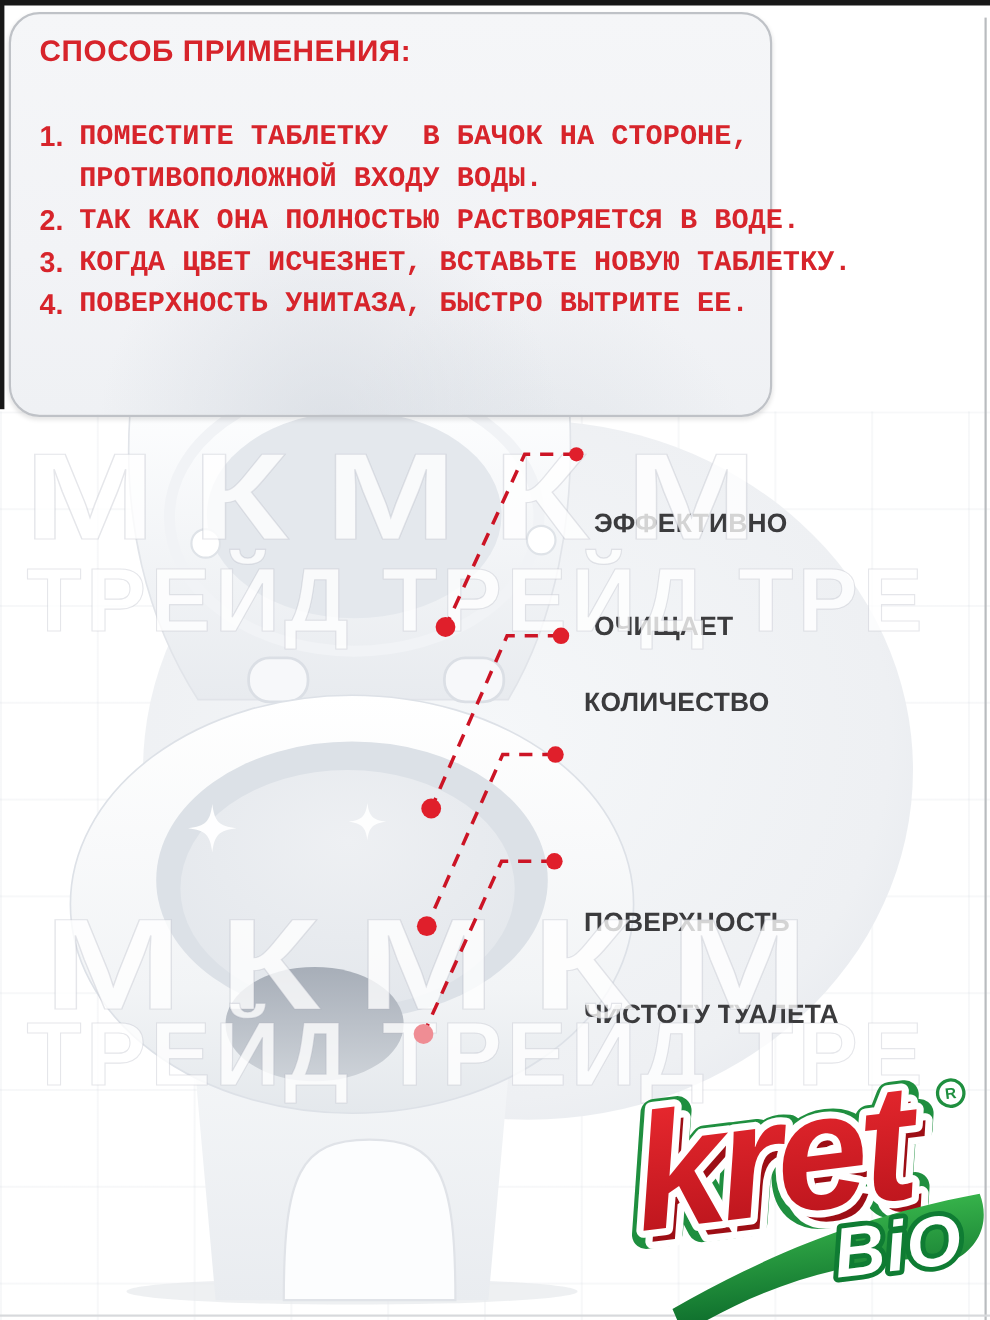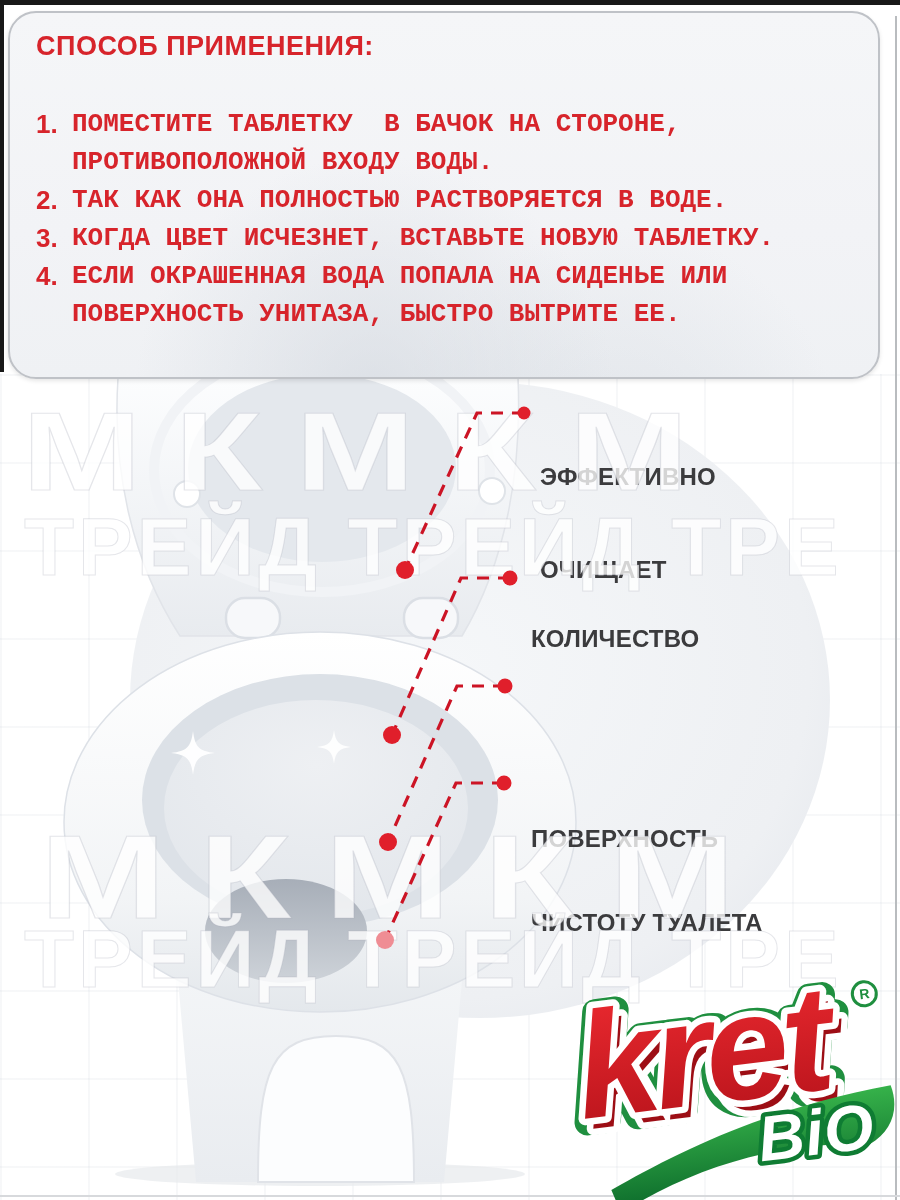--- a/index.html
+++ b/index.html
@@ -35,21 +35,21 @@
   
   .wm{position:absolute;z-index:4;font-weight:bold;color:rgba(255,255,255,0.78);
       -webkit-text-stroke:1px rgba(160,167,178,0.28);white-space:nowrap;line-height:1;
       transform-origin:left top;}
   .wm1{left:22px;top:396px;font-size:112px;letter-spacing:26px;transform:scaleX(1.28);}
   .wm2{left:24px;top:506px;font-size:82px;letter-spacing:4px;}
   .wm3{left:40px;top:818px;font-size:118px;letter-spacing:26px;transform:scaleX(1.28);}
   .wm4{left:24px;top:918px;font-size:82px;letter-spacing:4px;}
 
   
-  .panel{position:absolute;left:8px;top:11px;width:872px;height:368px;z-index:6;
+  .panel{position:absolute;left:8px;top:11px;width:694px;height:368px;z-index:6;
     box-sizing:border-box;border:2px solid #bfc2c7;border-radius:28px;
     background:
       radial-gradient(circle at 42% 105%, rgba(205,211,219,.55) 0%, rgba(205,211,219,0) 38%),
       radial-gradient(circle at 70% 120%, rgba(210,216,223,.45) 0%, rgba(210,216,223,0) 30%),
       linear-gradient(180deg,#f5f6f8 0%,#f2f3f6 60%,#eff1f4 100%);
     box-shadow:0 2px 4px rgba(0,0,0,.10);}
   .panel-title{position:absolute;left:26px;top:18px;font-size:27px;font-weight:bold;
     color:#d7242b;letter-spacing:0.5px;}
   .ilist{position:absolute;left:26px;top:92px;width:830px;}
   .item{display:flex;color:#d7242b;font-weight:bold;font-size:26px;line-height:38px;}
@@ -173,21 +173,20 @@
       </div>
       <div class="item">
         <span class="num">3.</span>
         <span class="itext">
           <span>КОГДА ЦВЕТ ИСЧЕЗНЕТ, ВСТАВЬТЕ НОВУЮ ТАБЛЕТКУ.</span>
         </span>
       </div>
       <div class="item">
         <span class="num">4.</span>
         <span class="itext">
-          <span>ЕСЛИ ОКРАШЕННАЯ ВОДА ПОПАЛА НА СИДЕНЬЕ ИЛИ</span>
           <span>ПОВЕРХНОСТЬ УНИТАЗА, БЫСТРО ВЫТРИТЕ ЕЕ.</span>
         </span>
       </div>
     </div>
   </div>
 
   <svg class="logo-svg" width="332" height="258" viewBox="0 0 332 258">
     <defs>
       <linearGradient id="redGrad" x1="0" y1="0" x2="0" y2="1">
         <stop offset="0%" stop-color="#ee2b31"></stop>

